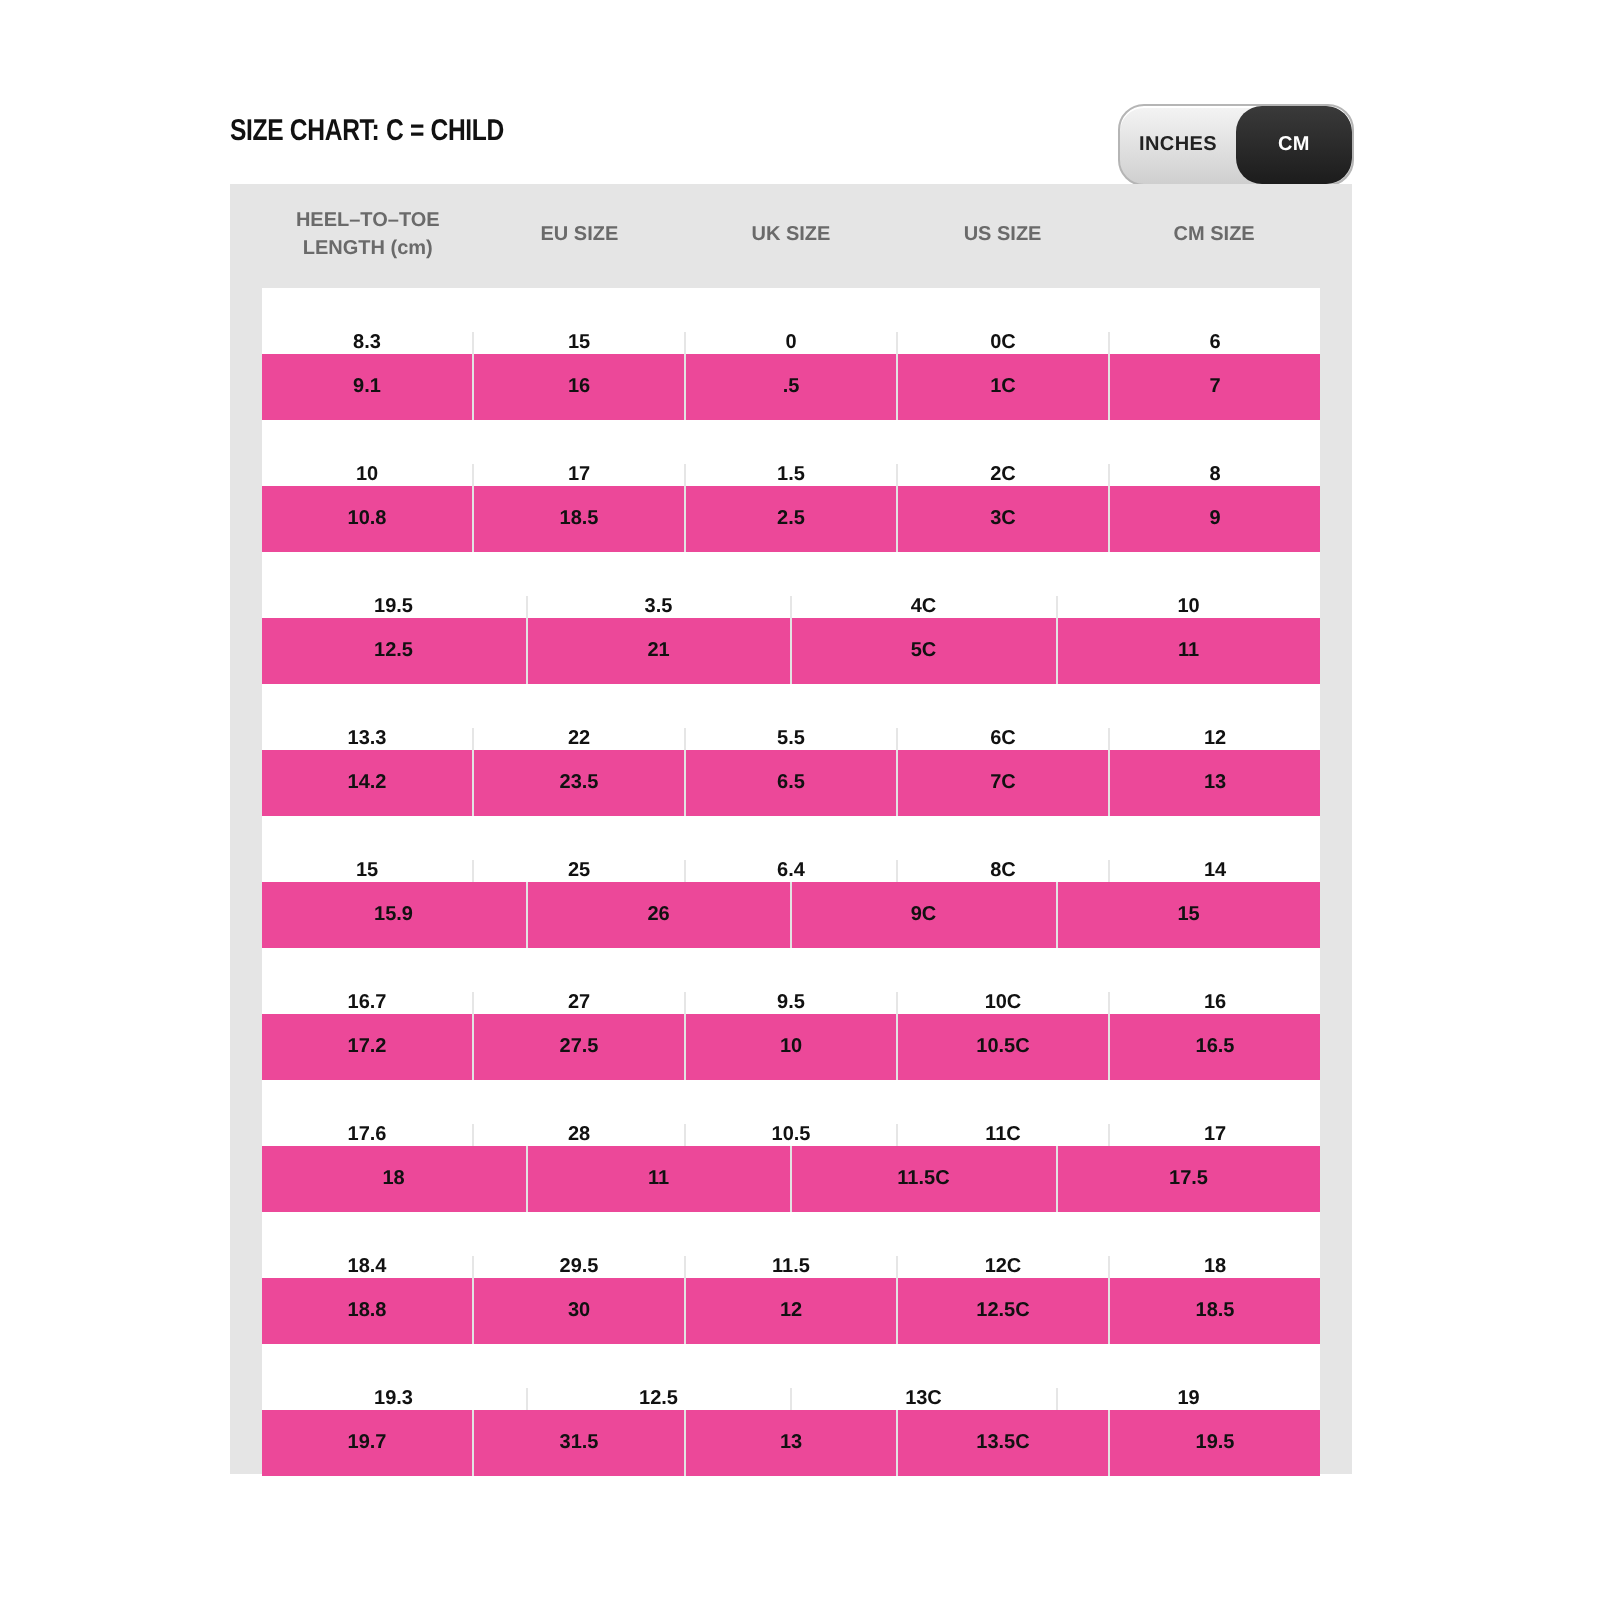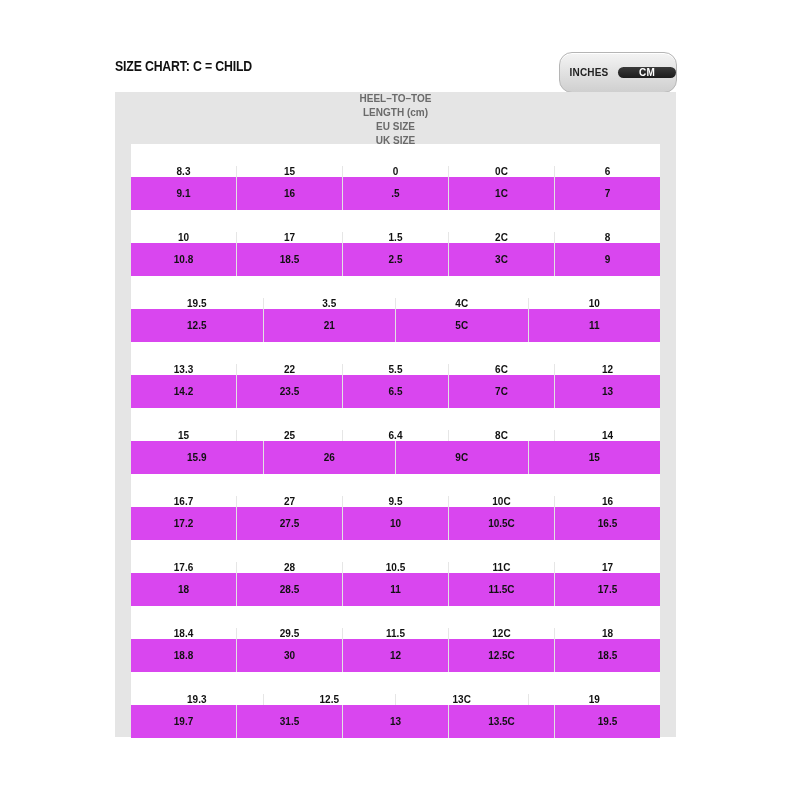--- a/index.html
+++ b/index.html
@@ -14,54 +14,53 @@
       font-weight: bold; font-size: 15px; color: #111;
       letter-spacing: -0.2px;
       transform: scaleX(0.82); transform-origin: left center;
     }
     .toggle {
       position: absolute; left: 559px; top: 52px;
       width: 118px; height: 41px; border-radius: 13px;
       background: linear-gradient(#f4f4f4, #cfcfcf);
       border: 1px solid #b5b5b5;
       box-shadow: inset 0 1px 0 #fff;
-      display: flex; overflow: hidden; align-items: center;
+      display: flex; overflow: hidden;
     }
     .toggle .opt {
       flex: 1; display: flex; align-items: center; justify-content: center;
       font-size: 10px; font-weight: bold; color: #222;
       cursor: pointer; letter-spacing: 0.2px;
     }
     .toggle .opt.inches { width: 58px; flex: none; }
     .toggle .opt.active {
       background: linear-gradient(#3a3a3a, #1c1c1c);
       color: #fff; border-radius: 13px;
     }
     .panel {
       position: absolute; left: 115px; top: 92px;
       width: 561px; height: 645px; background: #e5e5e5;
     }
     .thead {
       position: absolute; left: 16px; top: 0; width: 529px; height: 52px;
       display: flex;
-      flex-direction: column;
     }
     .thead .th {
       flex: 1; display: flex; align-items: center; justify-content: center;
       text-align: center; font-size: 10px; font-weight: bold; color: #6a6a6a;
       line-height: 14px;
     }
     .tbody {
       position: absolute; left: 16px; top: 52px; width: 529px;
     }
     .tr {
       display: flex; height: 33px;
     }
     .tr.odd { background: #ffffff; align-items: flex-end; }
-    .tr.even { background: #d946ef; }
+    .tr.even { background: #ec4899; }
     .td {
       flex: 1; display: flex; align-items: center; justify-content: center;
       font-size: 10px; font-weight: bold; color: #111;
       border-right: 1px solid #e6e6e6;
     }
     .td:last-child { border-right: none; }
     .tr.even .td { border-right-color: #e2e2e2; }
   </style>
 </head>
 <body>
@@ -167,21 +166,20 @@
       </div>
       <div class="tr odd">
         <div class="td">17.6</div>
         <div class="td">28</div>
         <div class="td">10.5</div>
         <div class="td">11C</div>
         <div class="td">17</div>
       </div>
       <div class="tr even">
         <div class="td">18</div>
-        <div class="td">28.5</div>
         <div class="td">11</div>
         <div class="td">11.5C</div>
         <div class="td">17.5</div>
       </div>
       <div class="tr odd">
         <div class="td">18.4</div>
         <div class="td">29.5</div>
         <div class="td">11.5</div>
         <div class="td">12C</div>
         <div class="td">18</div>

